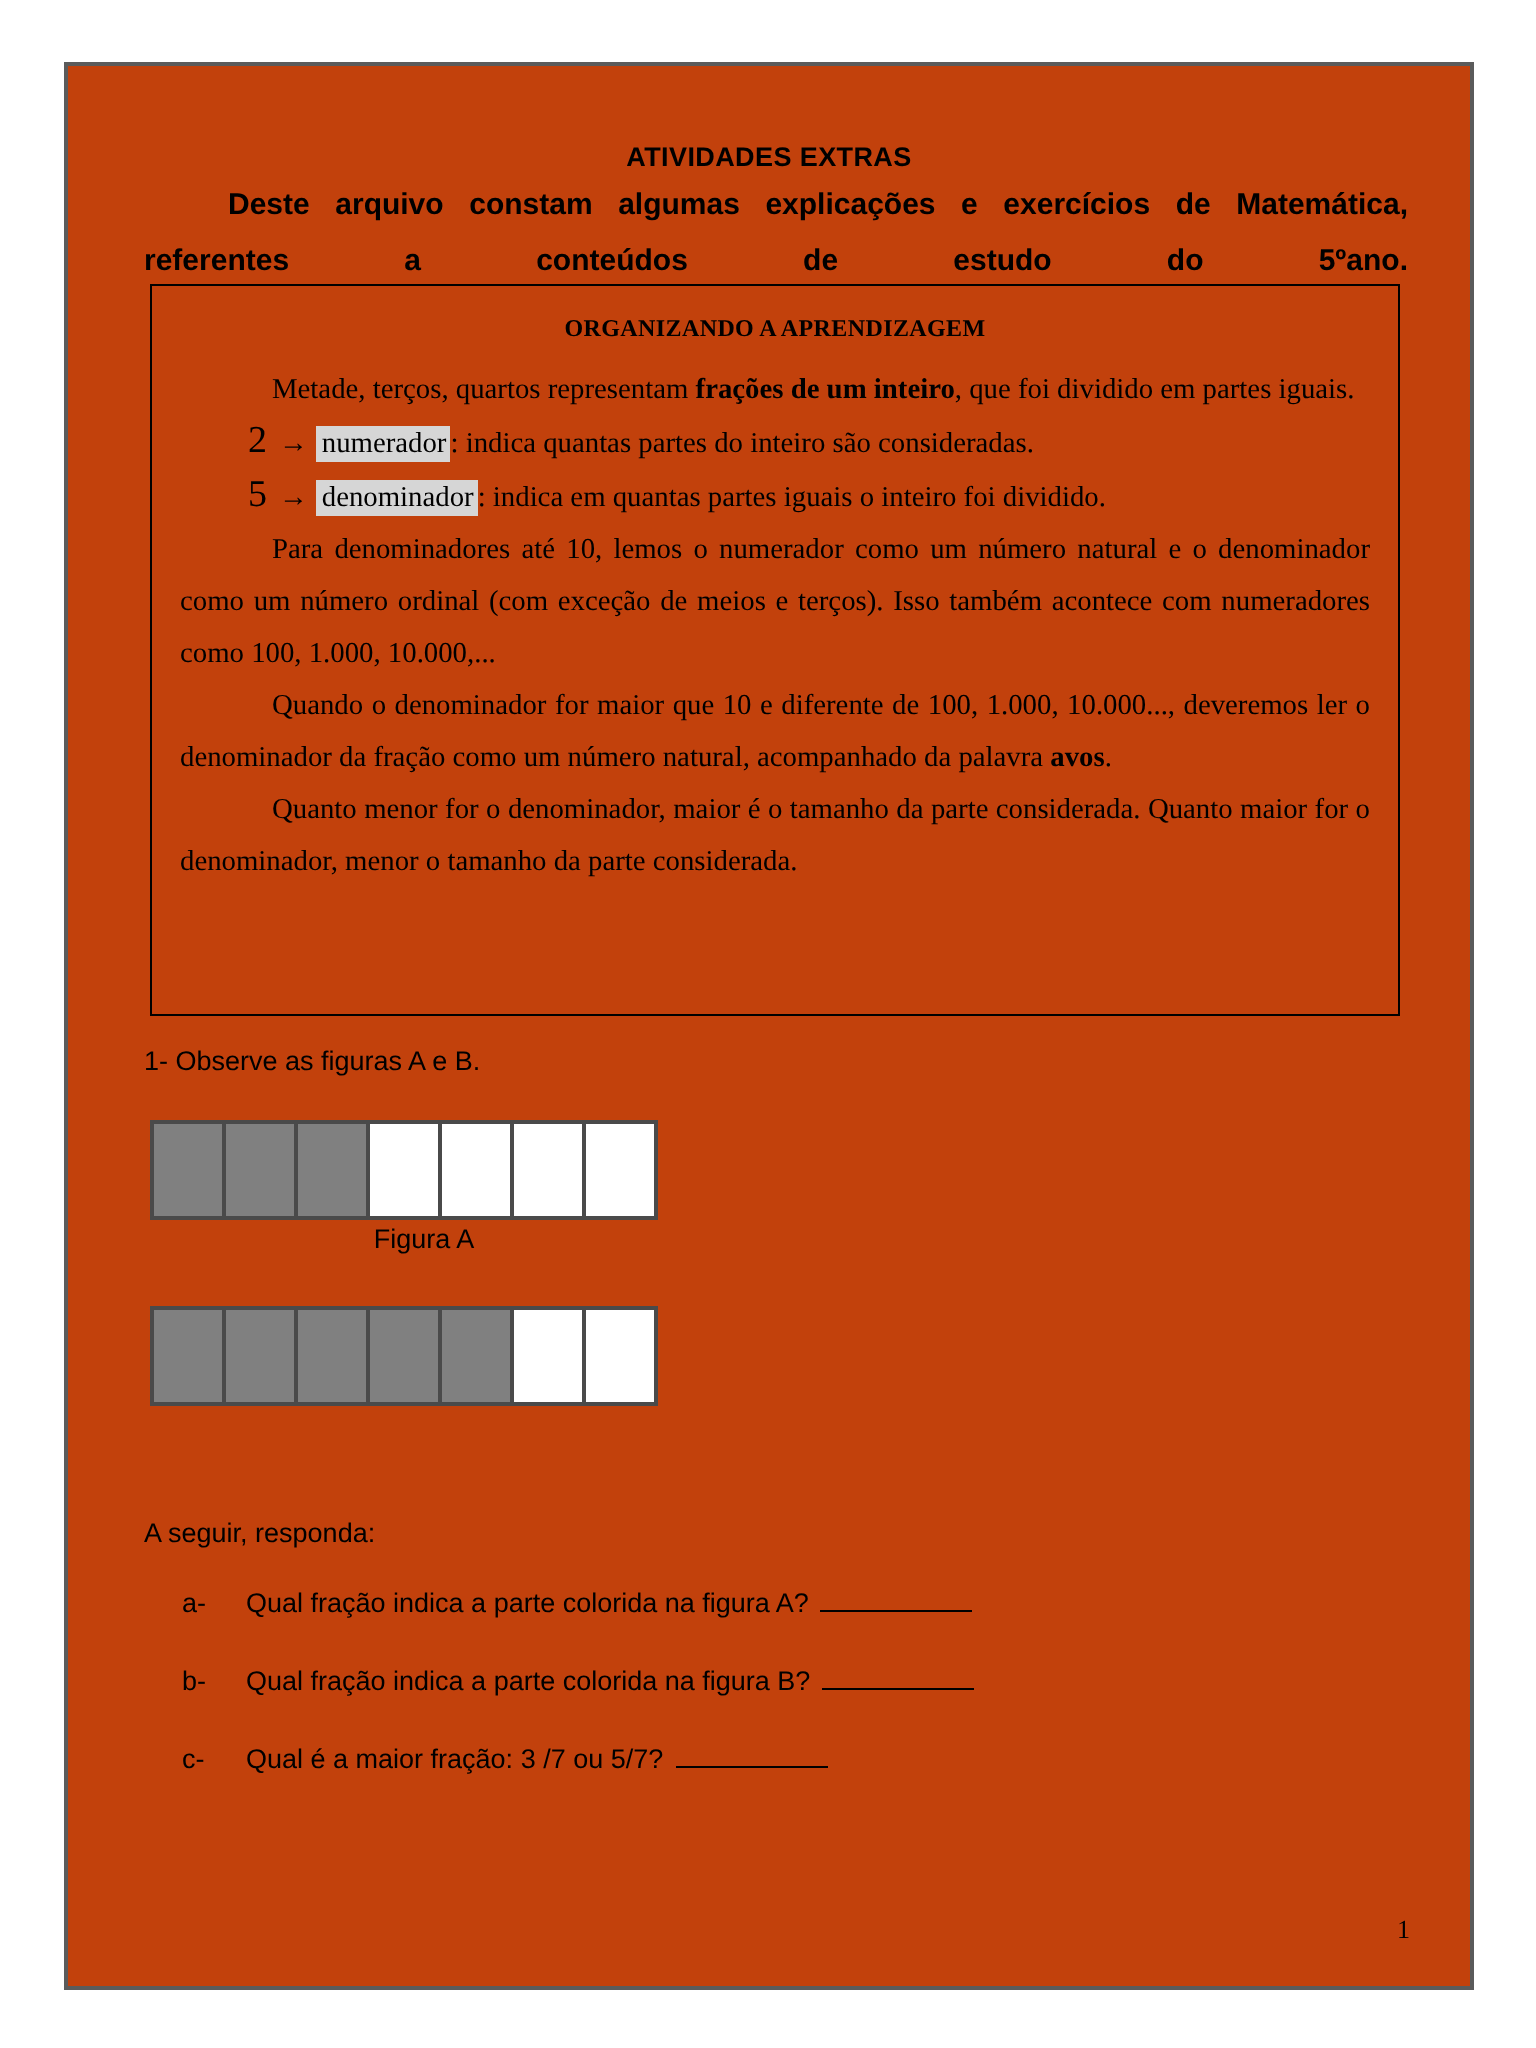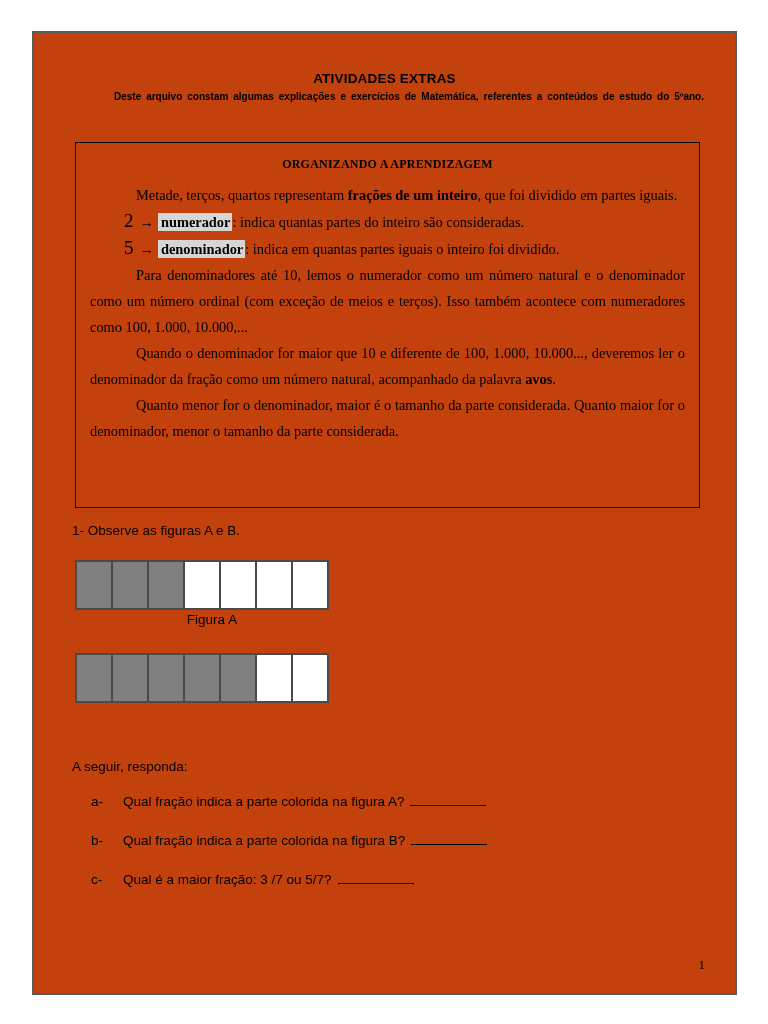--- a/index.html
+++ b/index.html
@@ -48,22 +48,22 @@
     font-size: 13.5px;
     letter-spacing: 0.2px;
   }
 
   .doc-intro {
     position: absolute;
     left: 38px;
     top: 56px;
     width: 632px;
     font-weight: bold;
-    font-size: 10px;
-    line-height: 16px;
+    font-size: 15px;
+    line-height: 28px;
     text-align: justify;
     text-justify: inter-word;
     text-indent: 42px;
   }
   .doc-intro::after {
     content: "";
     display: inline-block;
     width: 100%;
   }
 
@@ -108,21 +108,21 @@
   .frac-num {
     font-size: 19px;
     font-weight: normal;
   }
   .frac-arrow {
     font-size: 14.4px;
     padding: 0 4px 0 6px;
   }
   .hl {
     background: #d6d6d6;
-    font-weight: bold;
+    font-weight: normal;
     padding: 1px 2px 1px 3px;
   }
   .b { font-weight: bold; }
 
   
   .q-intro {
     position: absolute;
     left: 38px;
     top: 490px;
     font-size: 13.5px;

